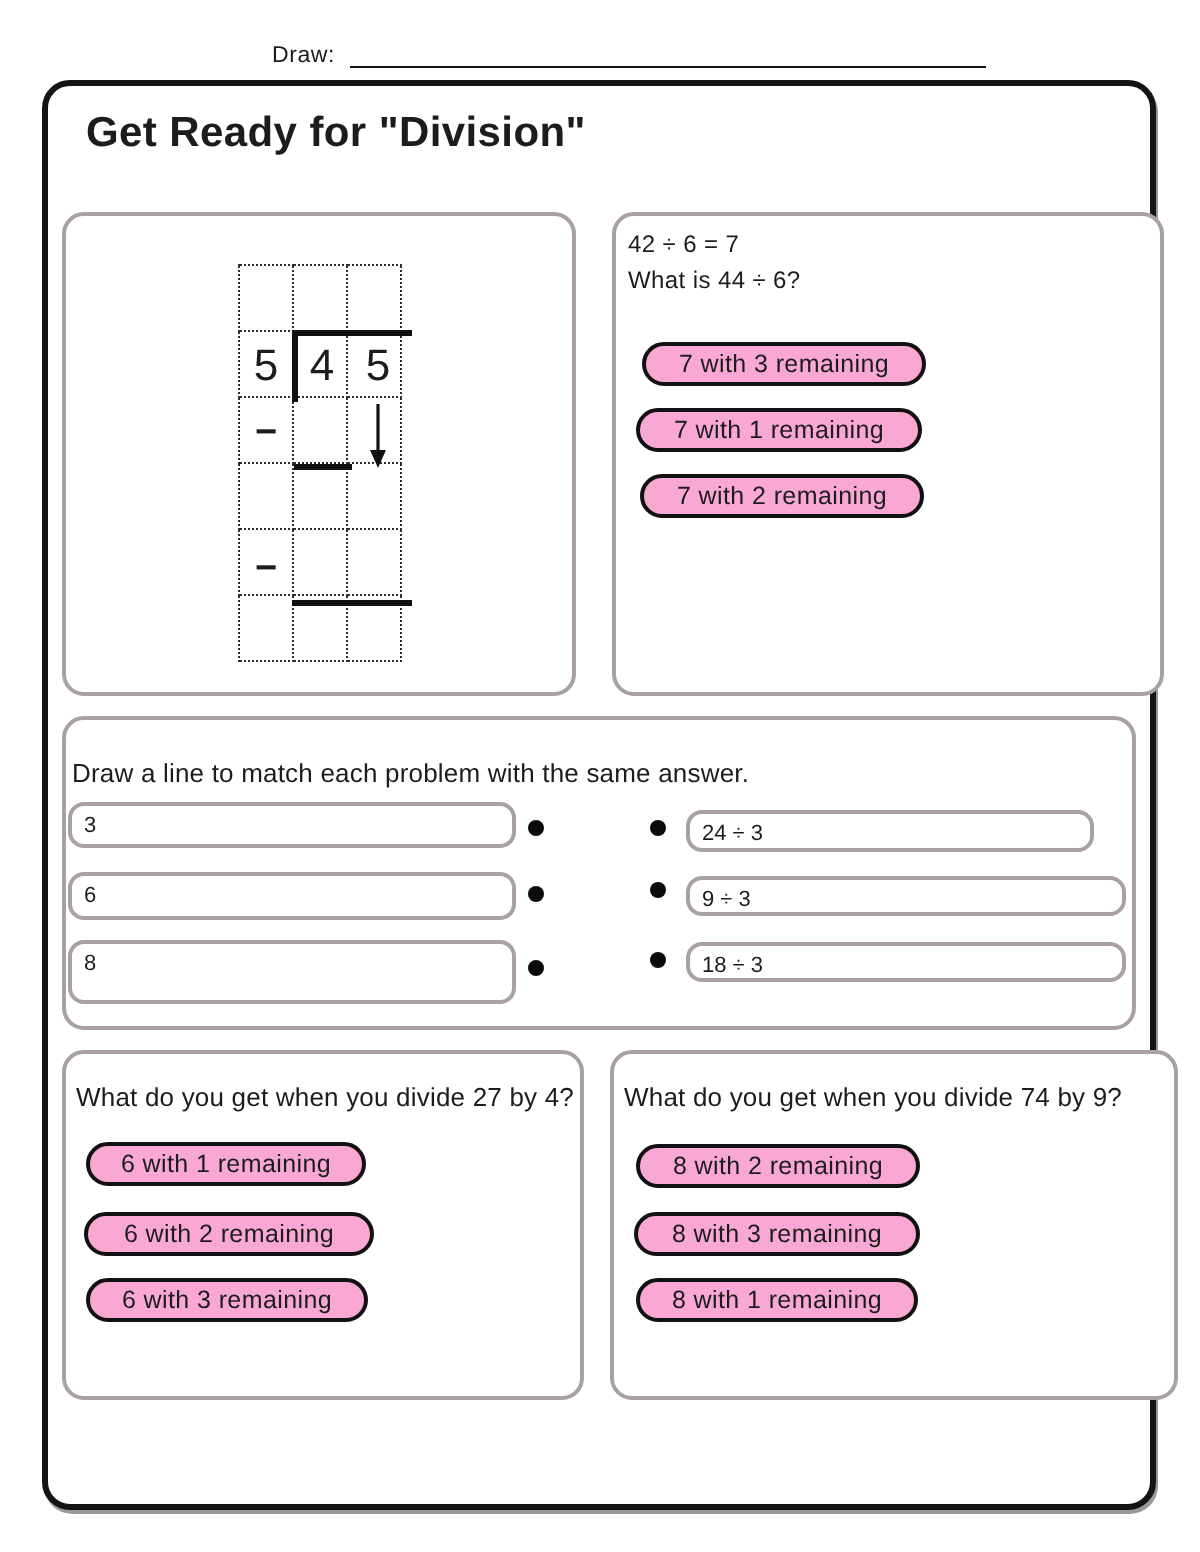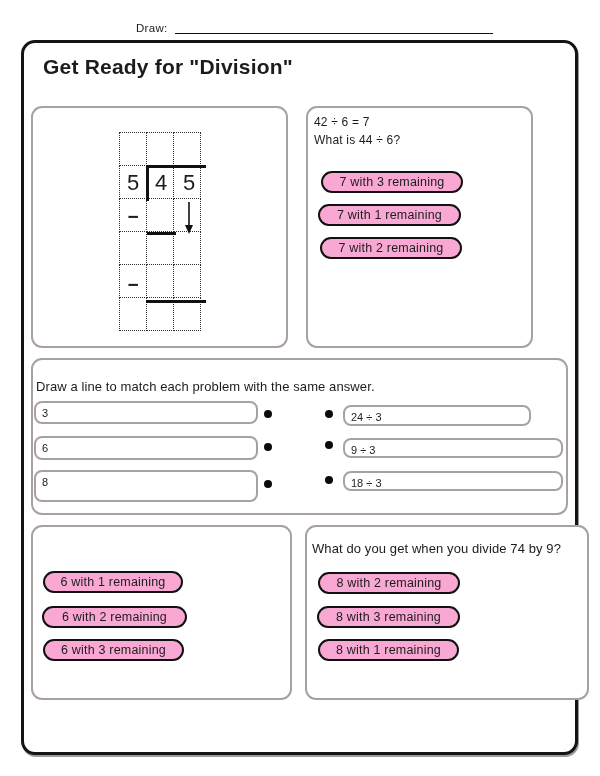--- a/index.html
+++ b/index.html
@@ -12,21 +12,21 @@
   #name-line  { left:175px; top:33px; width:318px; height:0; border-top:1.6px solid #111; }
 
   
   #sheet { left:21px; top:40px; width:557px; height:715px;
     border:3px solid #141414; border-radius:14px; background:#fff;
     box-shadow:1px 2px 0 #9a9a9a; }
   #title { left:19px; top:12px; font-size:21px; font-weight:600; letter-spacing:.2px; }
 
   .panel { position:absolute; border:2px solid #a9a1a1; border-radius:11px; background:#fff; }
   #p-topleft  { left:7px;   top:63px;  width:257px; height:242px; }
-  #p-topright { left:282px; top:63px;  width:227px; height:242px; }
+  #p-topright { left:282px; top:63px;  width:276px; height:242px; }
   #p-middle   { left:7px;   top:315px; width:537px; height:157px; }
   #p-botleft  { left:7px;   top:482px; width:261px; height:175px; }
   #p-botright { left:281px; top:482px; width:284px; height:175px; }
 
   
   #grid { left:86px; top:24px; width:84px; height:204px; }
   .grow { display:flex; height:34px; margin-bottom:-1px; }
   .gcell { width:28px; height:34px; border:1px dotted #2e2e2e; margin-right:-1px; }
   .gtext { position:absolute; width:28px; height:34px; display:flex;
     align-items:center; justify-content:center; font-size:22px; }
@@ -127,26 +127,27 @@
     <div class="mbox" style="left:1px;top:110px;width:224px;height:32px">8</div>
 
     <div class="dot" style="left:231px;top:50px"></div>
     <div class="dot" style="left:231px;top:83px"></div>
     <div class="dot" style="left:231px;top:120px"></div>
 
     <div class="dot" style="left:292px;top:50px"></div>
     <div class="dot" style="left:292px;top:81px"></div>
     <div class="dot" style="left:292px;top:116px"></div>
 
-    <div class="mbox" style="left:310px;top:45px;width:188px;height:21px">24 ÷ 3</div>
+    <div class="mbox" style="left:310px;top:45px;width:204px;height:21px">24 ÷ 3</div>
     <div class="mbox" style="left:310px;top:78px;width:220px;height:20px">9 ÷ 3</div>
     <div class="mbox" style="left:310px;top:111px;width:220px;height:20px">18 ÷ 3</div>
   </div>
 
   <div class="panel" id="p-botleft">
+    <div class="abs q" style="left:5px;top:14px">What do you get when you divide 27 by 4?</div>
     <div class="pill" style="left:10px;top:44px;width:140px">6 with 1 remaining</div>
     <div class="pill" style="left:9px;top:79px;width:145px">6 with 2 remaining</div>
     <div class="pill" style="left:10px;top:112px;width:141px">6 with 3 remaining</div>
   </div>
 
   <div class="panel" id="p-botright">
     <div class="abs q" style="left:5px;top:14px">What do you get when you divide 74 by 9?</div>
     <div class="pill" style="left:11px;top:45px;width:142px">8 with 2 remaining</div>
     <div class="pill" style="left:10px;top:79px;width:143px">8 with 3 remaining</div>
     <div class="pill" style="left:11px;top:112px;width:141px">8 with 1 remaining</div>

